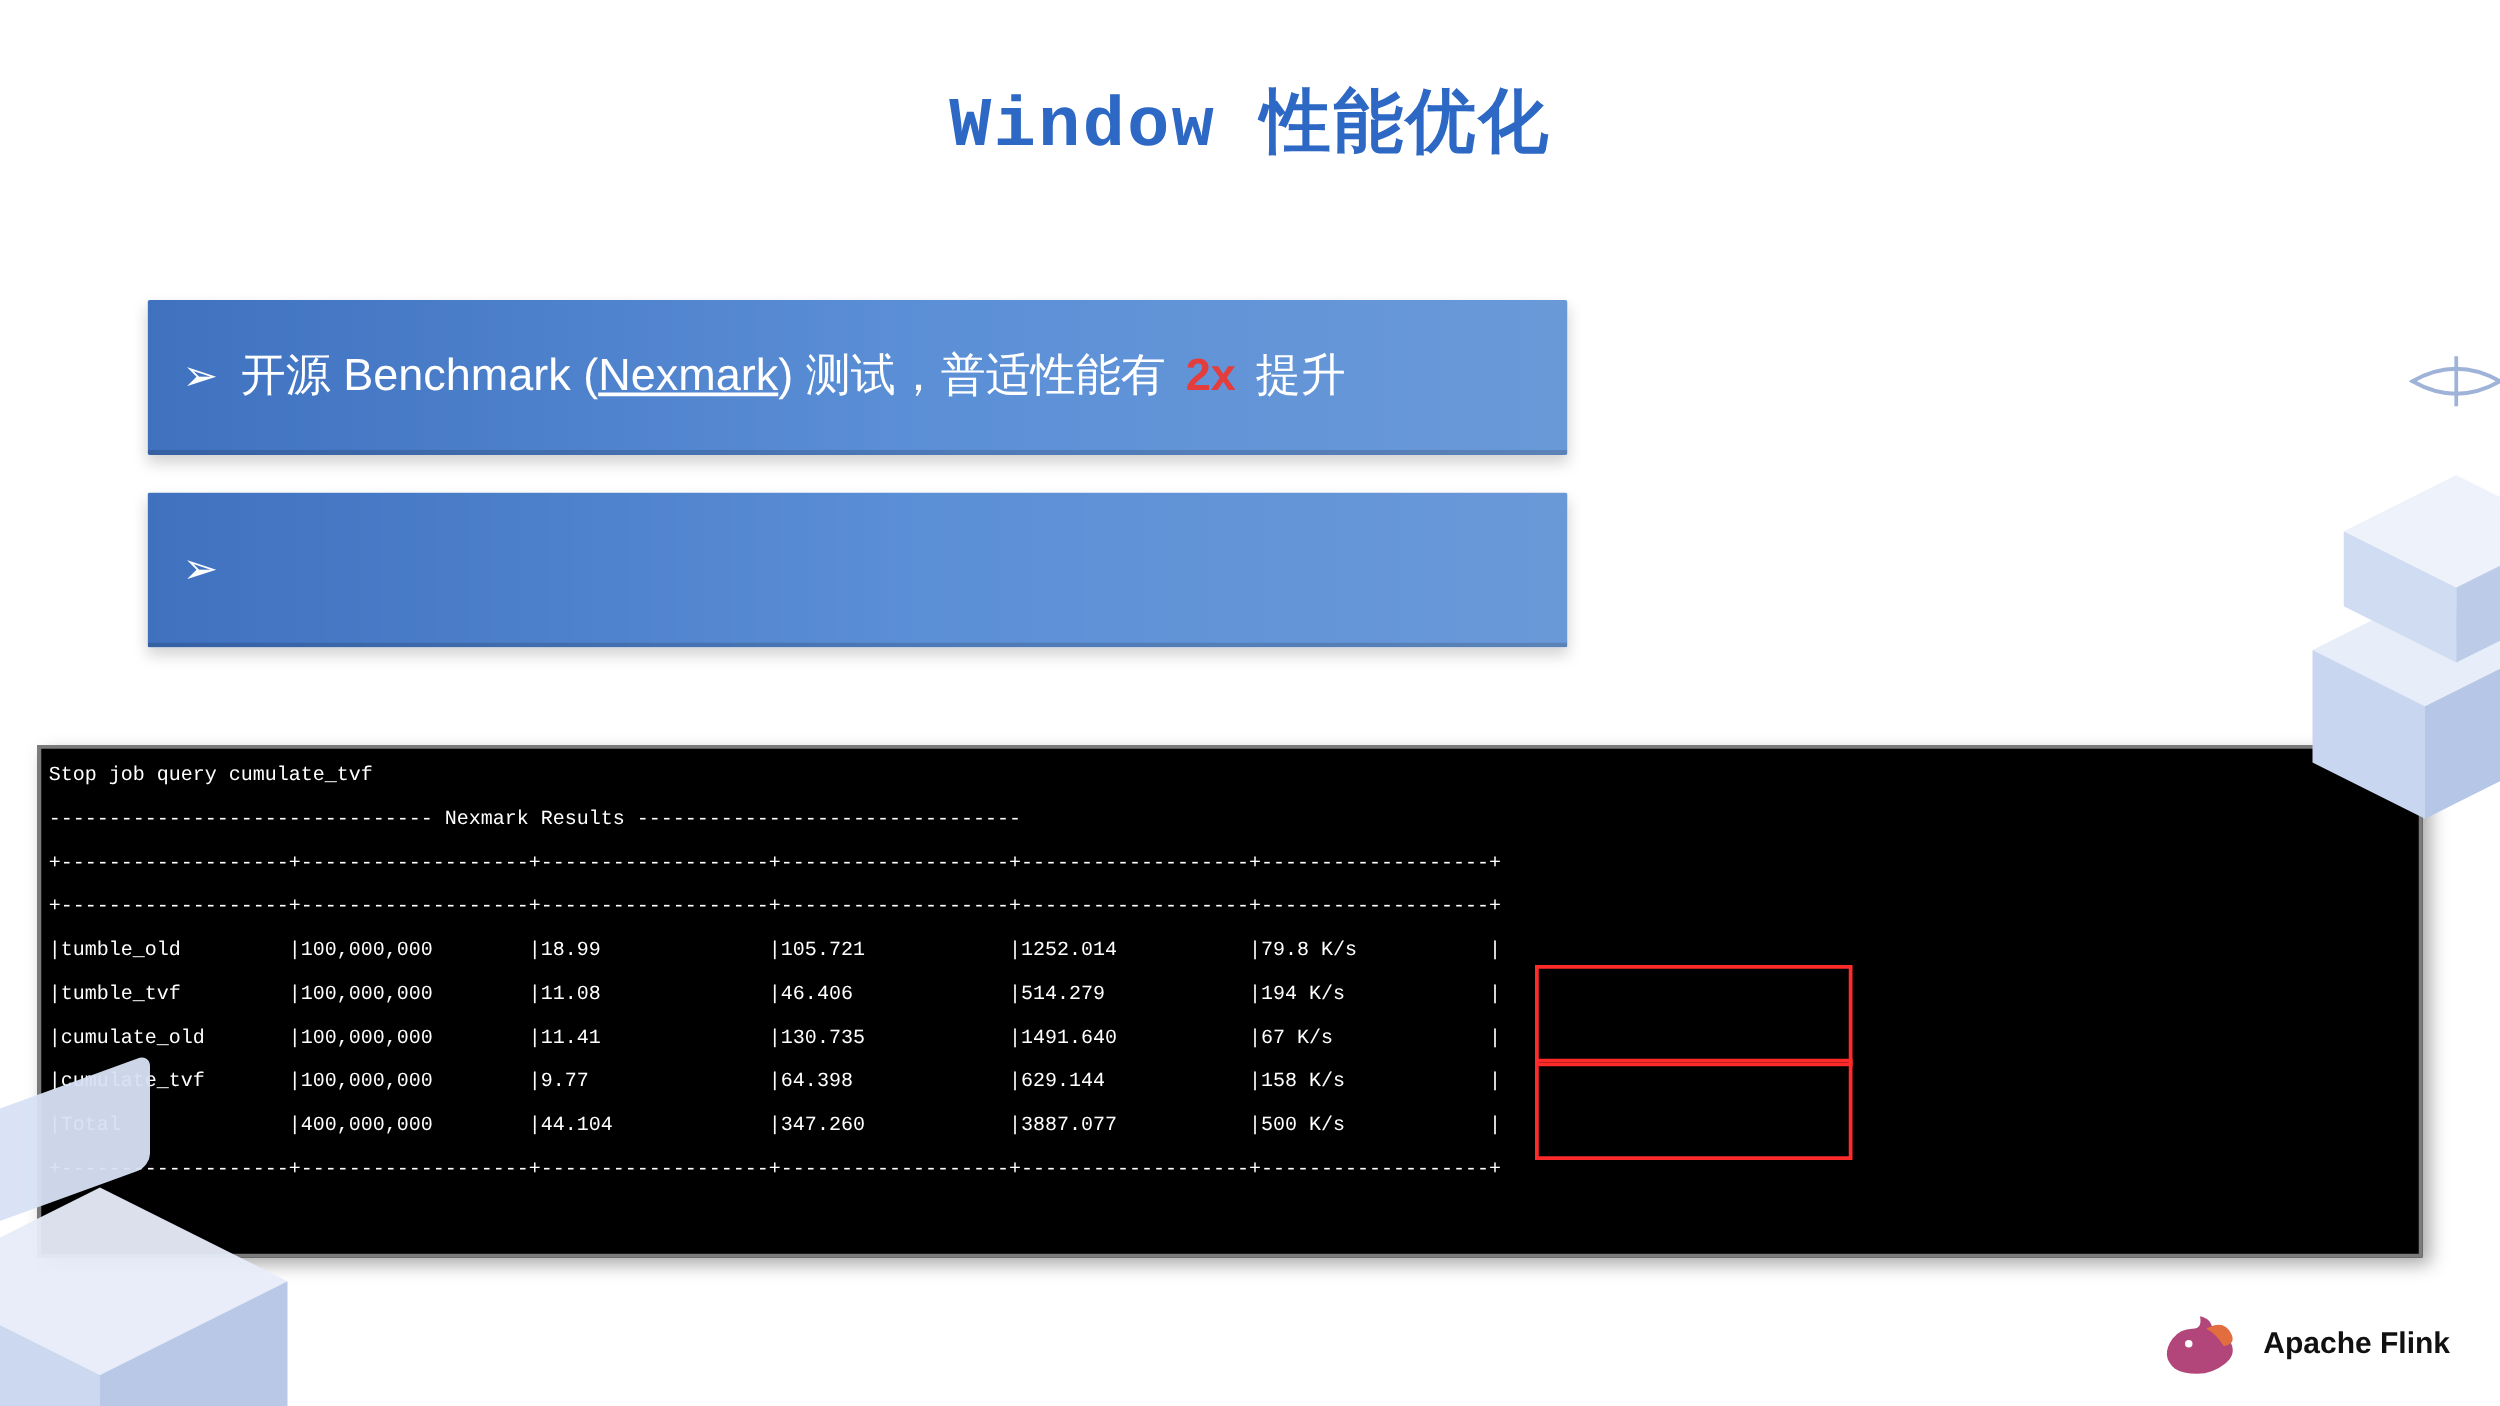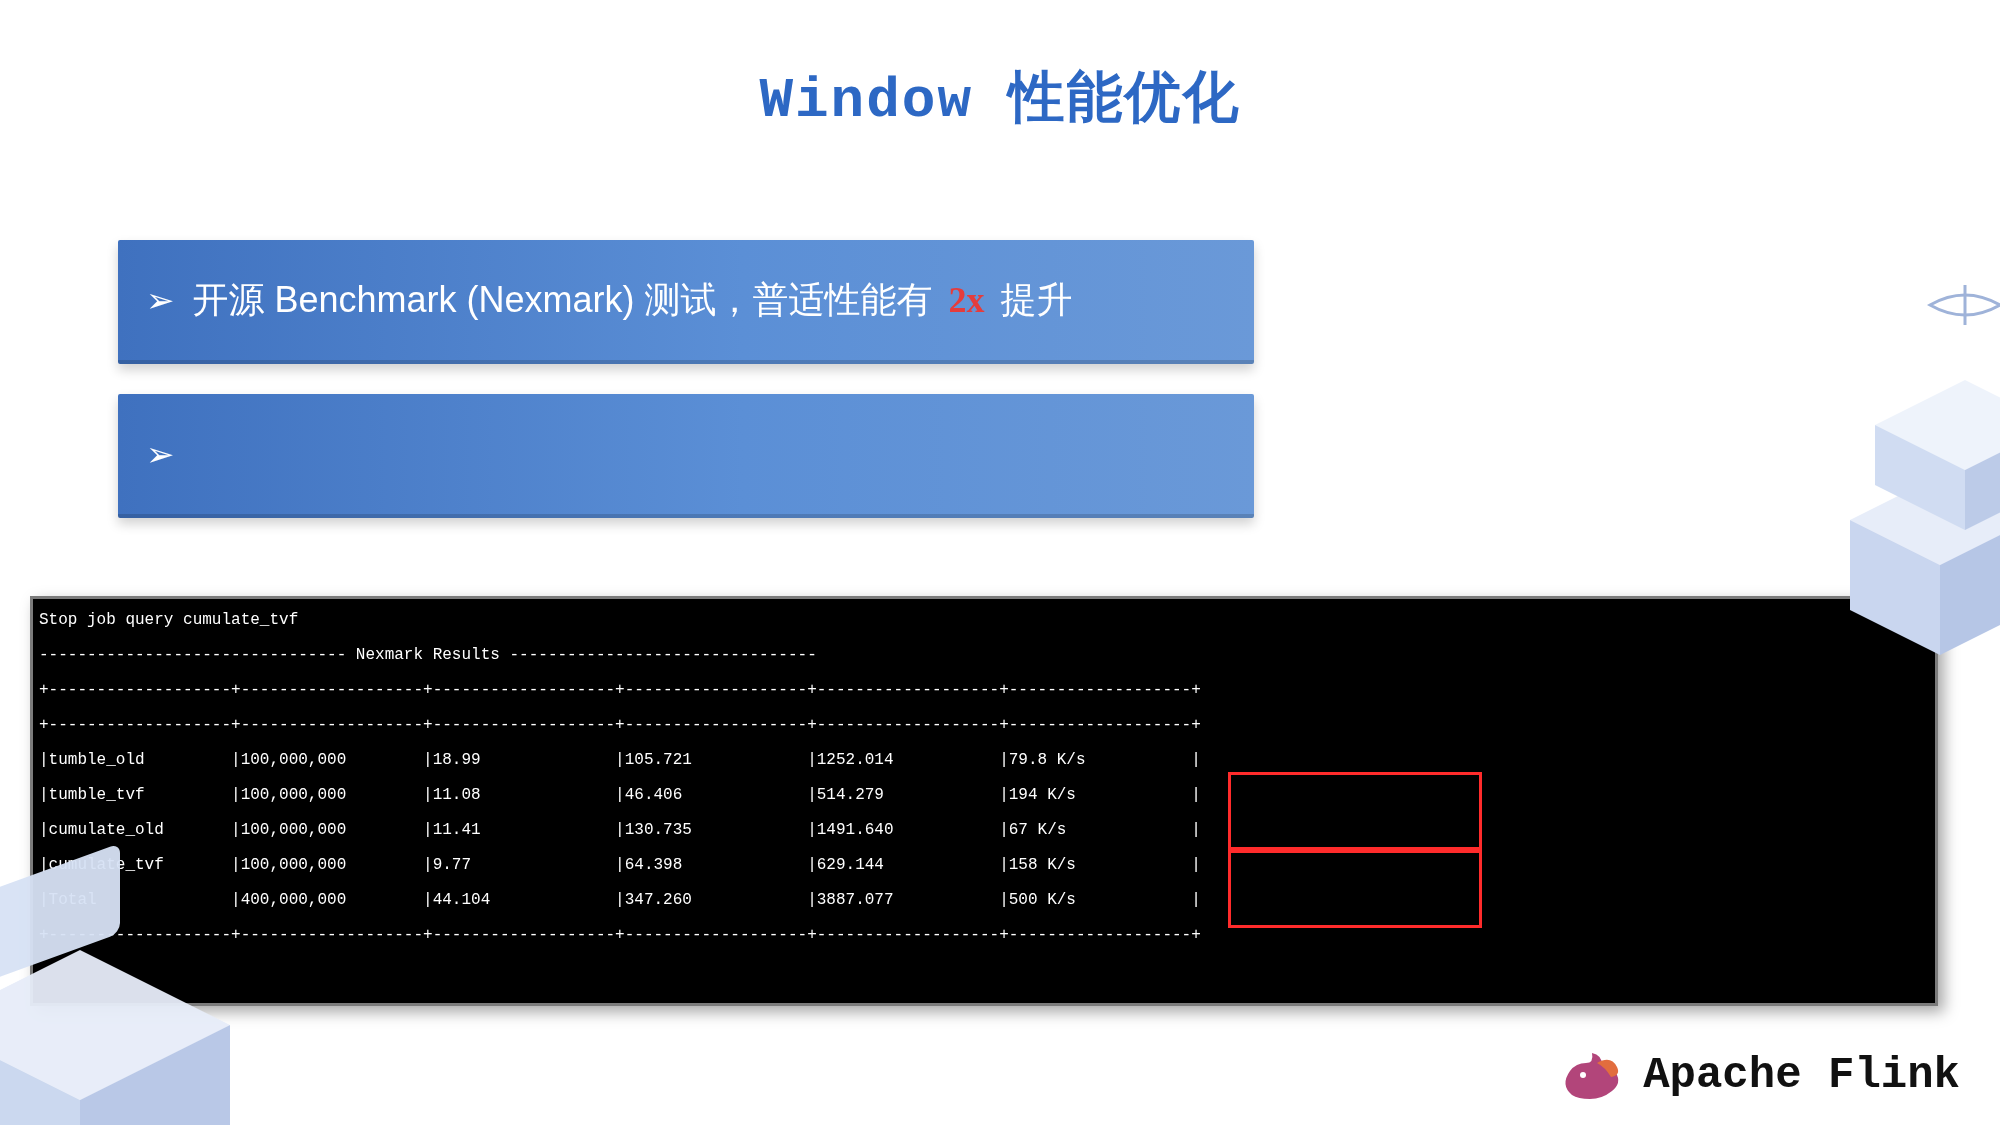--- a/index.html
+++ b/index.html
@@ -3,35 +3,35 @@
 <meta charset="utf-8">
 <style>
   html, body { margin: 0; padding: 0; width: 2000px; height: 1125px; font-family: "Microsoft YaHei", Arial, sans-serif; background: #ffffff; overflow: hidden; position: relative; }
   .slide { position: relative; width: 2000px; height: 1125px; }
   .title { position: absolute; top: 60px; left: 0; width: 100%; text-align: center; color: #2d68c4; font-size: 56px; font-weight: 900; letter-spacing: 2px; font-family: Liberation Mono, monospace; }
 
   .bullet { position: absolute; left: 118px; height: 120px; display: flex; align-items: center; padding-left: 28px; padding-right: 28px; color: #ffffff; font-size: 36px; font-weight: 400; border-radius: 2px; box-shadow: 0 6px 12px rgba(0,0,0,0.18); background: linear-gradient(90deg,#3f71bf 0%, #5b8fd6 55%, #6a99d8 100%); border-bottom: 4px solid rgba(0,0,0,0.15); }
   .bullet .arrow { font-size: 34px; margin-right: 18px; color: #ffffff; }
   #bullet1 { top: 240px; width: 1080px; }
   #bullet2 { top: 394px; width: 1080px; }
-  .nexmark { color:#ffffff; }
-  .twox { color: #e53c3c; font-weight: 700; margin: 0 6px; font-family: Liberation Serif, serif; }
+  .nexmark { text-decoration: underline; color:#ffffff; }
+  .twox { color: #e53c3c; font-weight: 700; margin: 0 6px; }
 
   .terminal { position: absolute; left: 30px; top: 596px; width: 1902px; height: 400px; background: #000000; color: #ffffff; font-family: "Menlo","Consolas","Courier New",monospace; font-size: 16px; line-height: 35px; border: 3px solid #7b7b7b; box-shadow: 6px 6px 14px rgba(0,0,0,0.35); padding-top: 4px; }
   .terminal .line { white-space: pre; padding-left: 6px; }
 
   .redbox { position: absolute; border: 3px solid #ff2b2b; pointer-events: none; }
   #red1 { left: 1228px; top: 772px; width: 248px; height: 75px; }
   #red2 { left: 1228px; top: 847px; width: 248px; height: 75px; }
 
   .decor-left { position: absolute; left: -160px; bottom: -120px; width: 480px; height: 480px; opacity: 0.95; }
   .decor-right { position: absolute; right: -90px; top: 260px; width: 360px; height: 420px; }
 
   .logo-wrap { position: absolute; right: 40px; bottom: 20px; display: flex; align-items: center; gap: 18px; }
-  .logo-wrap .text { font-size: 44px; font-weight: 900; color: #111; font-family: Liberation Mono, monospace; }
+  .logo-wrap .text { font-size: 24px; font-weight: 900; color: #111; }
   .squirrel { width: 68px; height: 60px; }
 </style>
 </head>
 <body>
 
 <div class="slide">
 
   <div class="title">Window 性能优化</div>
 
   <div id="bullet1" class="bullet">

